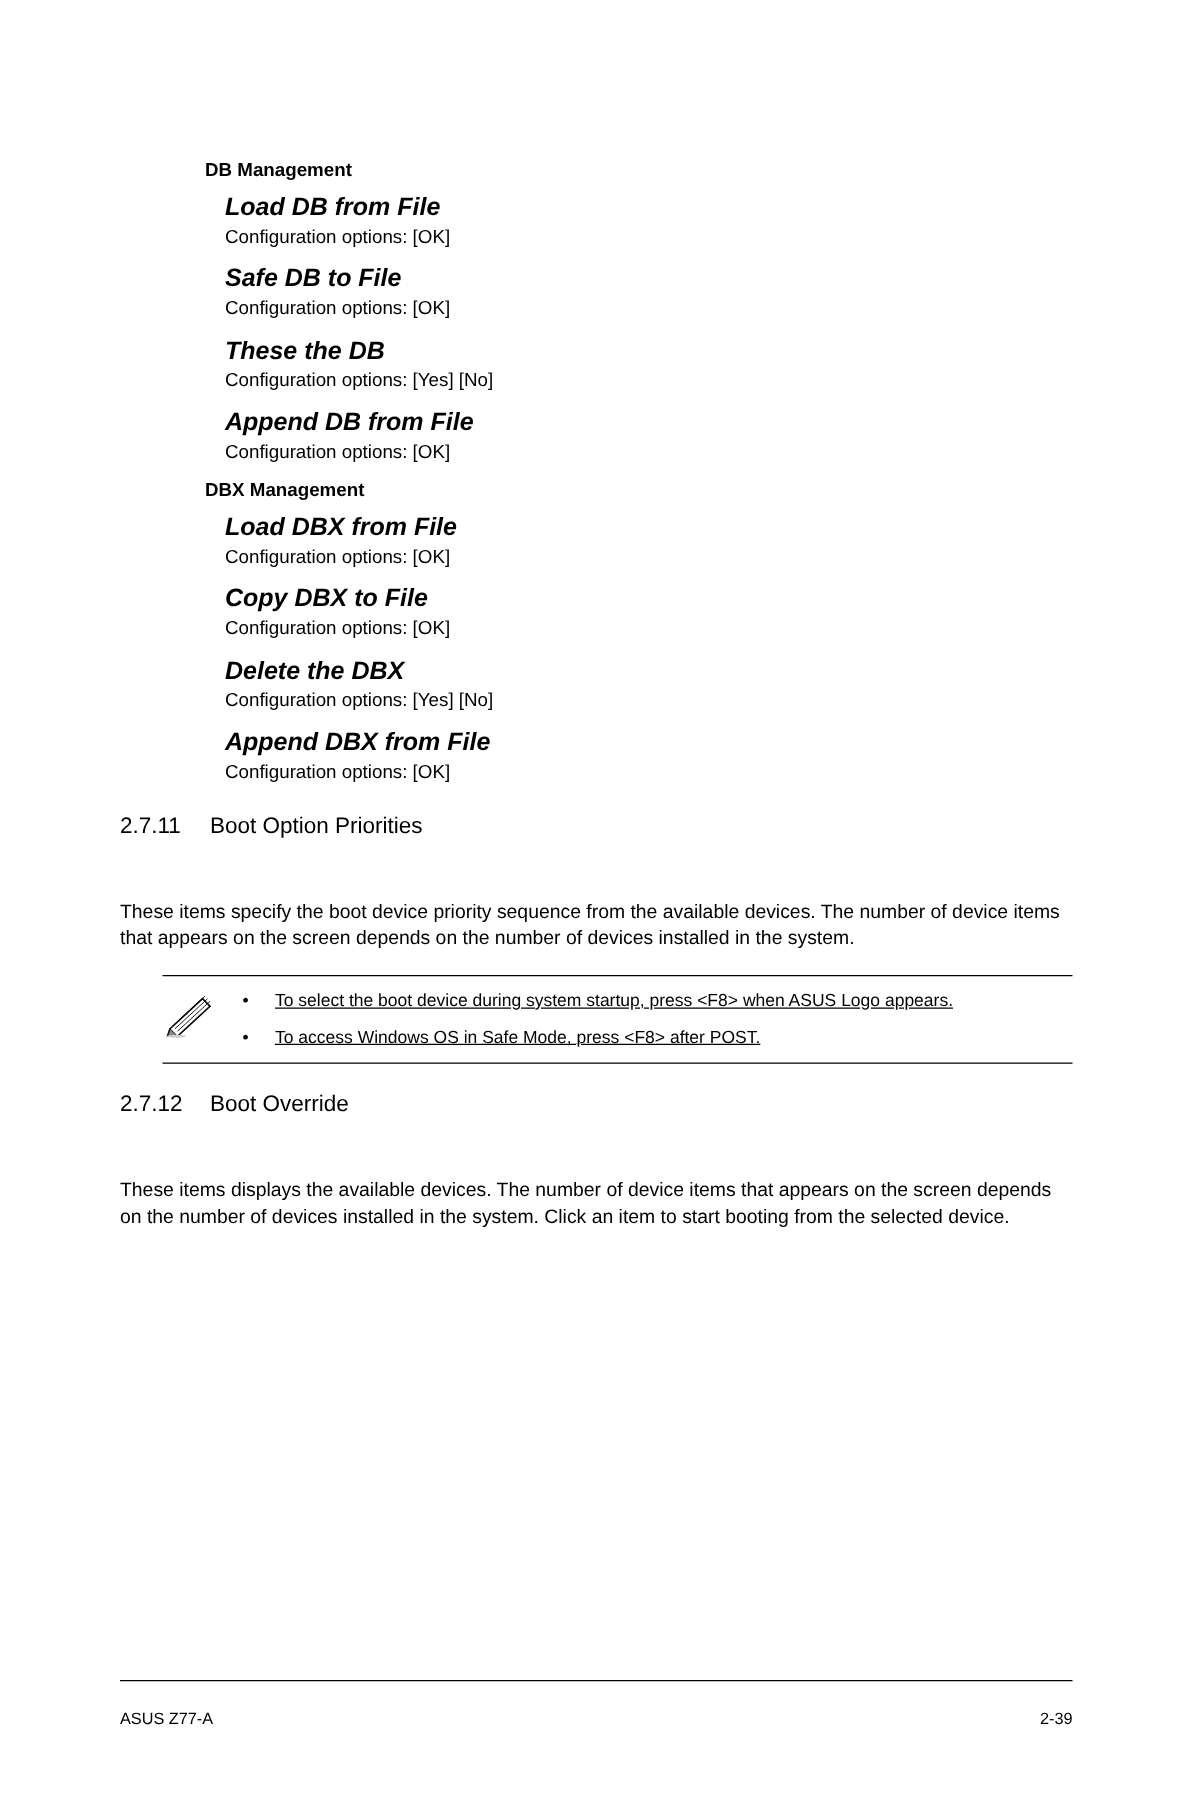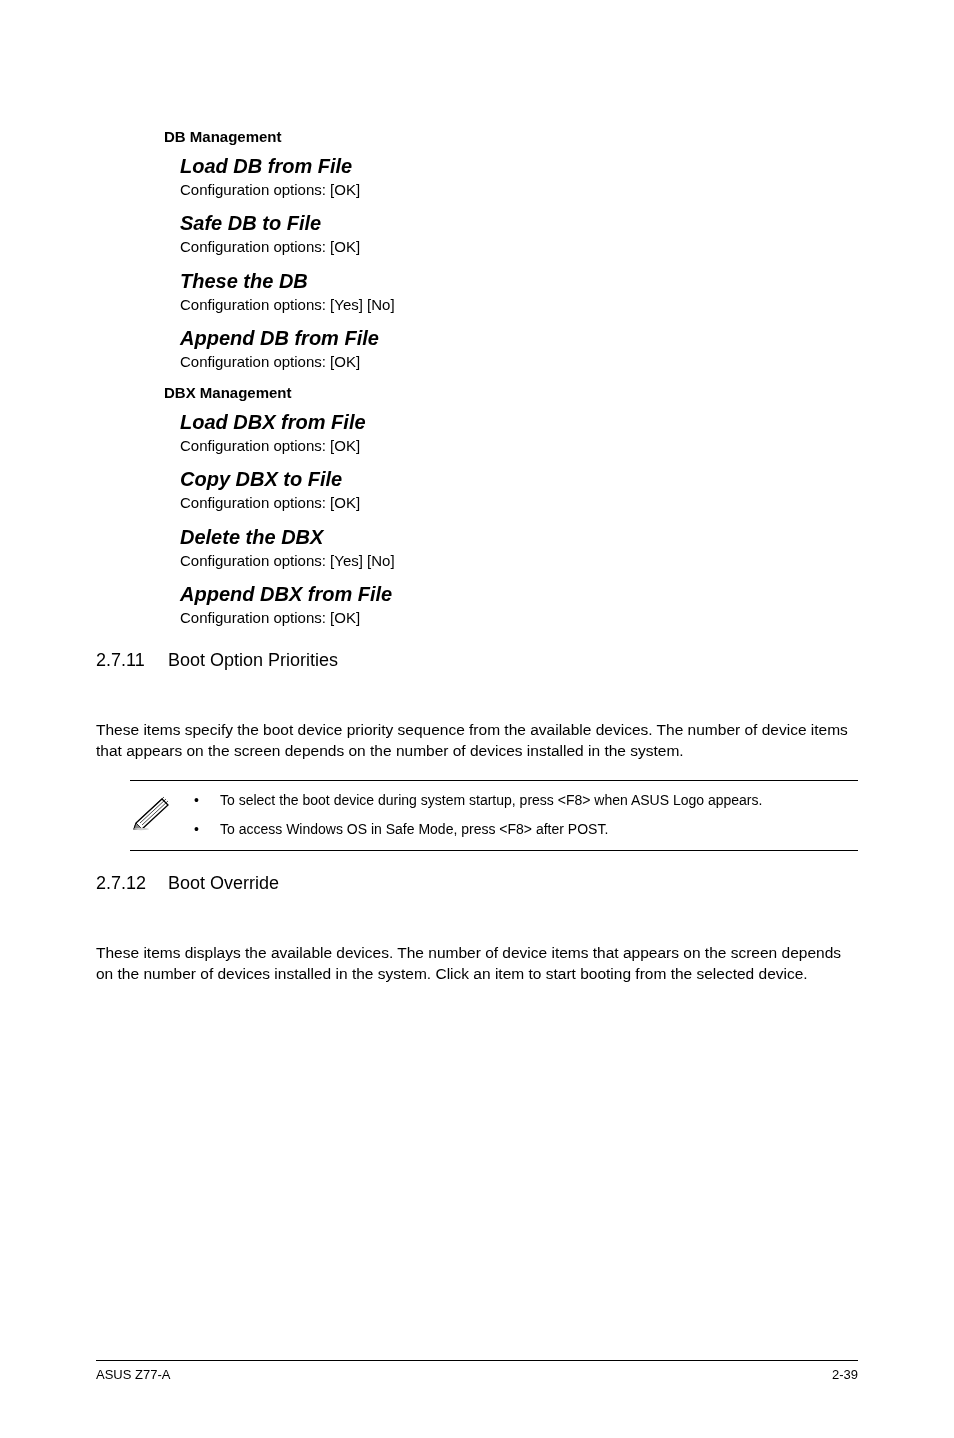--- a/index.html
+++ b/index.html
@@ -86,28 +86,29 @@
       margin-bottom: 0;
     }
     .note-bullet {
       width: 36px;
       flex-shrink: 0;
       text-align: left;
       padding-left: 10px;
     }
     .note-text {
       flex: 1;
+      text-decoration: underline;
     }
     .footer {
       position: absolute;
       bottom: 56px;
       left: 96px;
       right: 96px;
       border-top: 1px solid #000;
-      padding-top: 6px;
+      padding-top: 22px;
       display: flex;
       justify-content: space-between;
       font-size: 13px;
     }
   </style>
 </head>
 <body>
 
 <div class="section-group">
   <div class="section-heading">DB Management</div>

